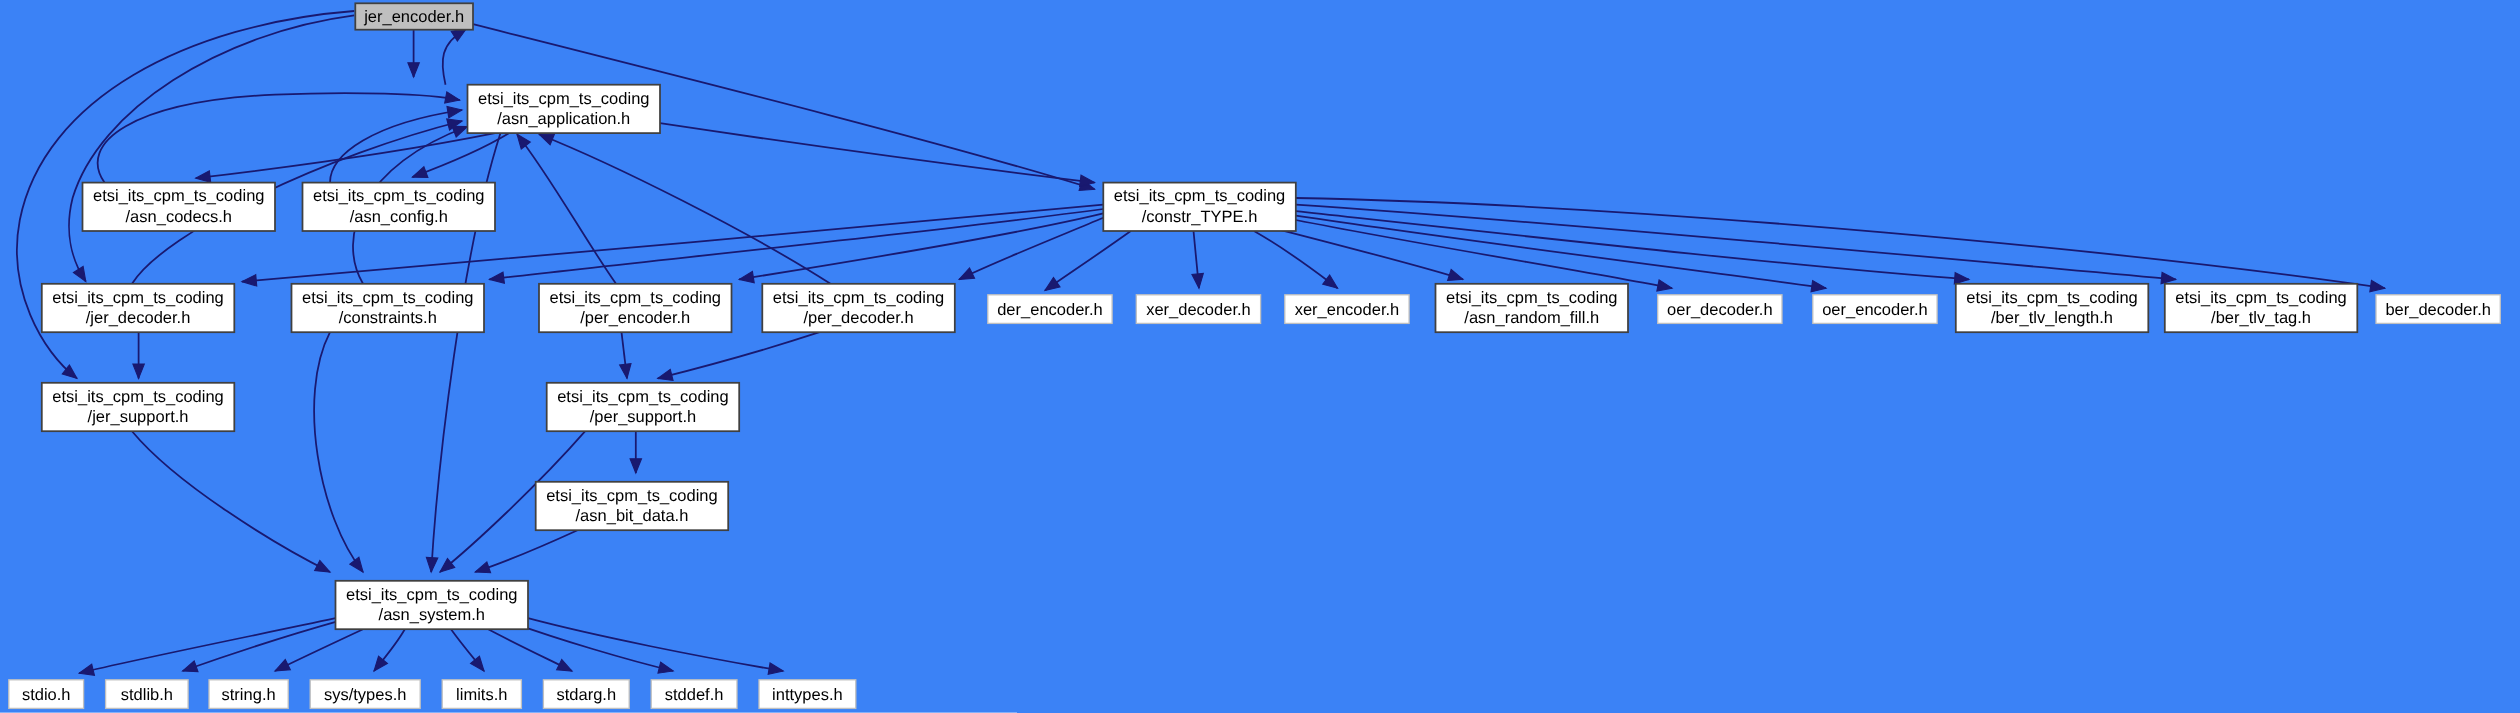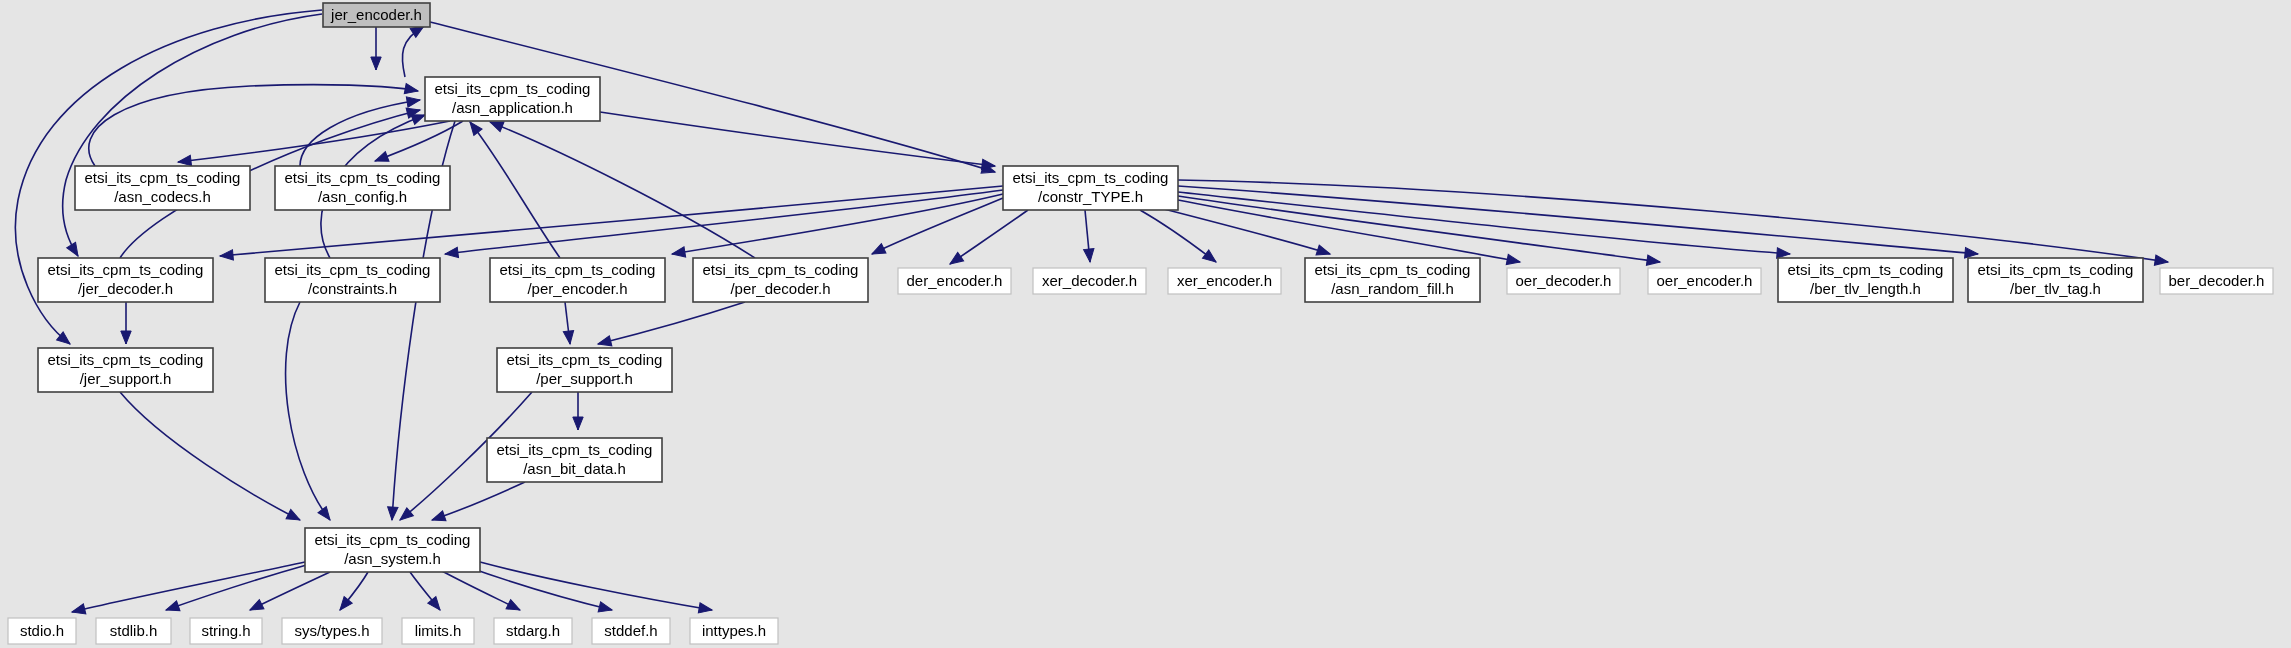--- a/index.html
+++ b/index.html
@@ -1,19 +1,19 @@
 <!DOCTYPE html>
 <html><head>
 <meta charset="utf-8">
 <style>
   html,body{margin:0;padding:0;background:#ffffff;}
   #graph-root{
     position:relative;
     width:2291px;height:648px;
-    background:#e5e5e5;
+    background:#3b82f6;
     font-family:"Liberation Sans", sans-serif;
     overflow:hidden;
   }
   #graph-svg{position:absolute;left:0;top:0;width:2291px;height:648px;}
   .node-label{
     font-family:"Liberation Sans", sans-serif;
     font-size:15px;
     fill:#000000;
     text-anchor:middle;
     dominant-baseline:middle;

